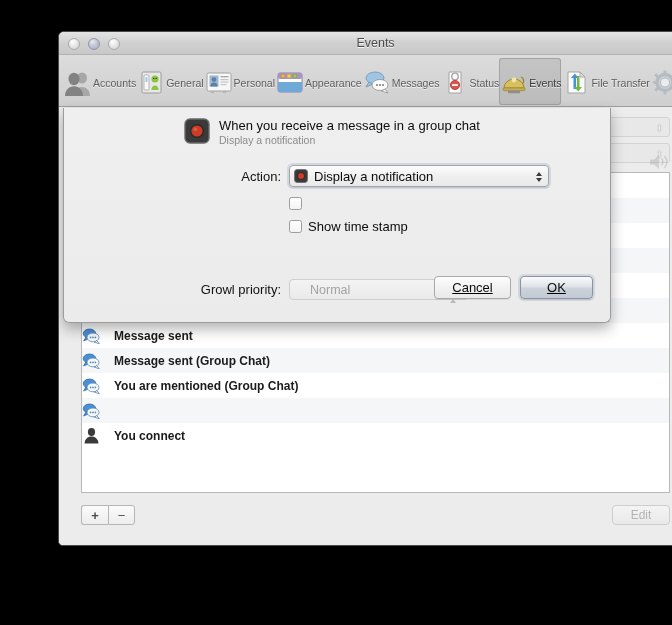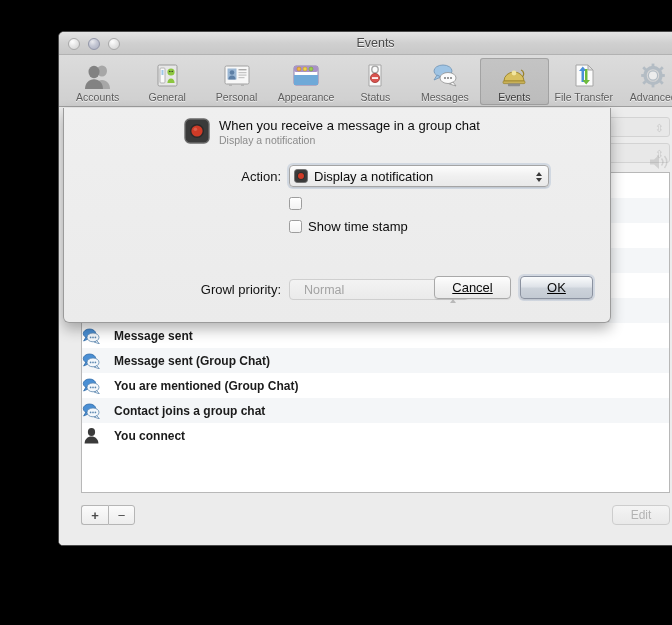--- a/index.html
+++ b/index.html
@@ -52,26 +52,25 @@
     position: relative;
     height: 52px;
     background: linear-gradient(to bottom, #dcdcdc 0%, #cfcfcf 100%);
     border-bottom: 1px solid #9e9e9e;
     display: flex;
     align-items: flex-start;
     padding: 3px 4px 0 4px;
   }
   .tb-item {
     flex: 1 1 0;
-    display: flex; flex-direction: column; align-items: center;
+    display: flex; align-items: center;
     padding-top: 2px;
     height: 47px;
     border-radius: 3px;
     cursor: default;
-    justify-content: center;
   }
   .tb-item.selected {
     background: linear-gradient(to bottom, #c4c4c4 0%, #bcbcbc 100%);
     box-shadow: inset 0 0 0 1px rgba(150,150,150,0.7);
   }
   .tb-icon { width: 30px; height: 28px; position: relative; }
   .tb-label {
     font-size: 10.5px; color: #5c5c5c; margin-top: 1px;
     text-shadow: 0 1px 0 rgba(255,255,255,0.7);
     white-space: nowrap;
@@ -205,21 +204,21 @@
   .cb-label { font-size: 13px; color: #0b0b0b; }
 
   #row-growl { left: 0; top: 134px; width: 100%; margin-top: 37px; }
   #growl-popup {
     width: 180px; height: 21px;
     border-radius: 4px;
     background: linear-gradient(to bottom, #f3f3f3 0%, #eaeaea 100%);
     border: 1px solid #cfcfcf;
     font-size: 12.5px; color: #a3a3a3;
     line-height: 20px;
-    padding-left: 14px;
+    padding-left: 20px;
     position: relative;
   }
   #growl-arrows { position: absolute; right: 6px; top: 2px; }
   .arw-dim.up { border-bottom: 4px solid #b9b9b9; margin-bottom: 2px; }
   .arw-dim.dn { border-top: 4px solid #b9b9b9; }
 
   #sheet-buttons { position: absolute; right: 17px; top: 168px; display: flex; gap: 9px; text-decoration: underline; }
   .sbtn {
     height: 23px; border-radius: 4px;
     font-size: 13px;
@@ -310,42 +309,42 @@
           <circle cx="14" cy="7" r="2" fill="#f3d045" stroke="#c0a624" stroke-width="0.6"></circle>
           <circle cx="20" cy="7" r="2" fill="#9ccf4e" stroke="#74a032" stroke-width="0.6"></circle>
         </svg>
       </div>
       <div class="tb-label">Appearance</div>
     </div>
 
     <div class="tb-item">
       <div class="tb-icon">
         <svg width="30" height="28" viewBox="0 0 30 28">
-          <path d="M9 3h12v21H9z" fill="#fafafa" stroke="#a5a5a5"></path>
-          <ellipse cx="15" cy="7.5" rx="3.2" ry="3.4" fill="none" stroke="#a5a5a5" stroke-width="1.4"></ellipse>
-          <circle cx="15" cy="16" r="4.6" fill="#d9534f" stroke="#a33834" stroke-width="0.8"></circle>
-          <rect x="12" y="15.2" width="6" height="1.7" fill="#ffffff"></rect>
-        </svg>
-      </div>
-      <div class="tb-label">Status</div>
-    </div>
-
-    <div class="tb-item">
-      <div class="tb-icon">
-        <svg width="30" height="28" viewBox="0 0 30 28">
           <ellipse cx="13" cy="9" rx="9" ry="6" fill="#9fc4e4" stroke="#6f93b5" stroke-width="0.8"></ellipse>
           <path d="M7 13l-3 5 7-3z" fill="#9fc4e4" stroke="#6f93b5" stroke-width="0.8"></path>
           <ellipse cx="18" cy="16" rx="8" ry="5.5" fill="#fbfbfb" stroke="#8f8f8f" stroke-width="0.8"></ellipse>
           <path d="M23 20l3 4-6.5-2z" fill="#fbfbfb" stroke="#8f8f8f" stroke-width="0.8"></path>
           <circle cx="15" cy="16" r="1" fill="#7a7a7a"></circle>
           <circle cx="18" cy="16" r="1" fill="#7a7a7a"></circle>
           <circle cx="21" cy="16" r="1" fill="#7a7a7a"></circle>
         </svg>
       </div>
       <div class="tb-label">Messages</div>
+    </div>
+
+    <div class="tb-item">
+      <div class="tb-icon">
+        <svg width="30" height="28" viewBox="0 0 30 28">
+          <path d="M9 3h12v21H9z" fill="#fafafa" stroke="#a5a5a5"></path>
+          <ellipse cx="15" cy="7.5" rx="3.2" ry="3.4" fill="none" stroke="#a5a5a5" stroke-width="1.4"></ellipse>
+          <circle cx="15" cy="16" r="4.6" fill="#d9534f" stroke="#a33834" stroke-width="0.8"></circle>
+          <rect x="12" y="15.2" width="6" height="1.7" fill="#ffffff"></rect>
+        </svg>
+      </div>
+      <div class="tb-label">Status</div>
     </div>
 
     <div class="tb-item selected">
       <div class="tb-icon">
         <svg width="30" height="28" viewBox="0 0 30 28">
           <path d="M5 19a10 9 0 0 1 20 0z" fill="#d8c060" stroke="#9a8228" stroke-width="0.9"></path>
           <circle cx="15" cy="11" r="2.4" fill="#f2e6a0"></circle>
           <rect x="4" y="19" width="22" height="2.6" rx="1" fill="#c9b158" stroke="#9a8228" stroke-width="0.7"></rect>
           <rect x="9" y="21.6" width="12" height="2.6" rx="0.6" fill="#8e8e8e"></rect>
           <path d="M22 8c3 1 3.5 5 1.5 7" fill="none" stroke="#9a8228" stroke-width="1.3"></path>
@@ -522,21 +521,20 @@
         <div class="ev-row alt">
           <span class="ev-icon"><svg width="19" height="17" viewBox="0 0 19 17">
               <ellipse cx="7.5" cy="6.6" rx="6.2" ry="4.6" fill="#4a8fd4" stroke="#2f6ba8" stroke-width="0.8"></ellipse>
               <path d="M4 10l-2.4 4 5-2.2z" fill="#4a8fd4" stroke="#2f6ba8" stroke-width="0.8"></path>
               <ellipse cx="11" cy="10.4" rx="6" ry="4.4" fill="#f4f8fc" stroke="#5d88b0" stroke-width="0.8"></ellipse>
               <path d="M14.8 13.6l2.6 3.2-5-1.6z" fill="#f4f8fc" stroke="#5d88b0" stroke-width="0.8"></path>
               <circle cx="8.6" cy="10.4" r="0.85" fill="#5d88b0"></circle>
               <circle cx="11" cy="10.4" r="0.85" fill="#5d88b0"></circle>
               <circle cx="13.4" cy="10.4" r="0.85" fill="#5d88b0"></circle>
             </svg></span>
-          <span>Contact joins a group chat</span>
         </div>
         <div class="ev-row">
           <span class="ev-icon"><svg width="19" height="17" viewBox="0 0 19 17">
               <ellipse cx="9.5" cy="5" rx="3.6" ry="4.1" fill="#3a3a3a"></ellipse>
               <path d="M2.6 16.5c0-4.3 3.1-7 6.9-7s6.9 2.7 6.9 7z" fill="#3a3a3a"></path>
             </svg></span>
           <span>You connect</span>
         </div>
       </div>
 

